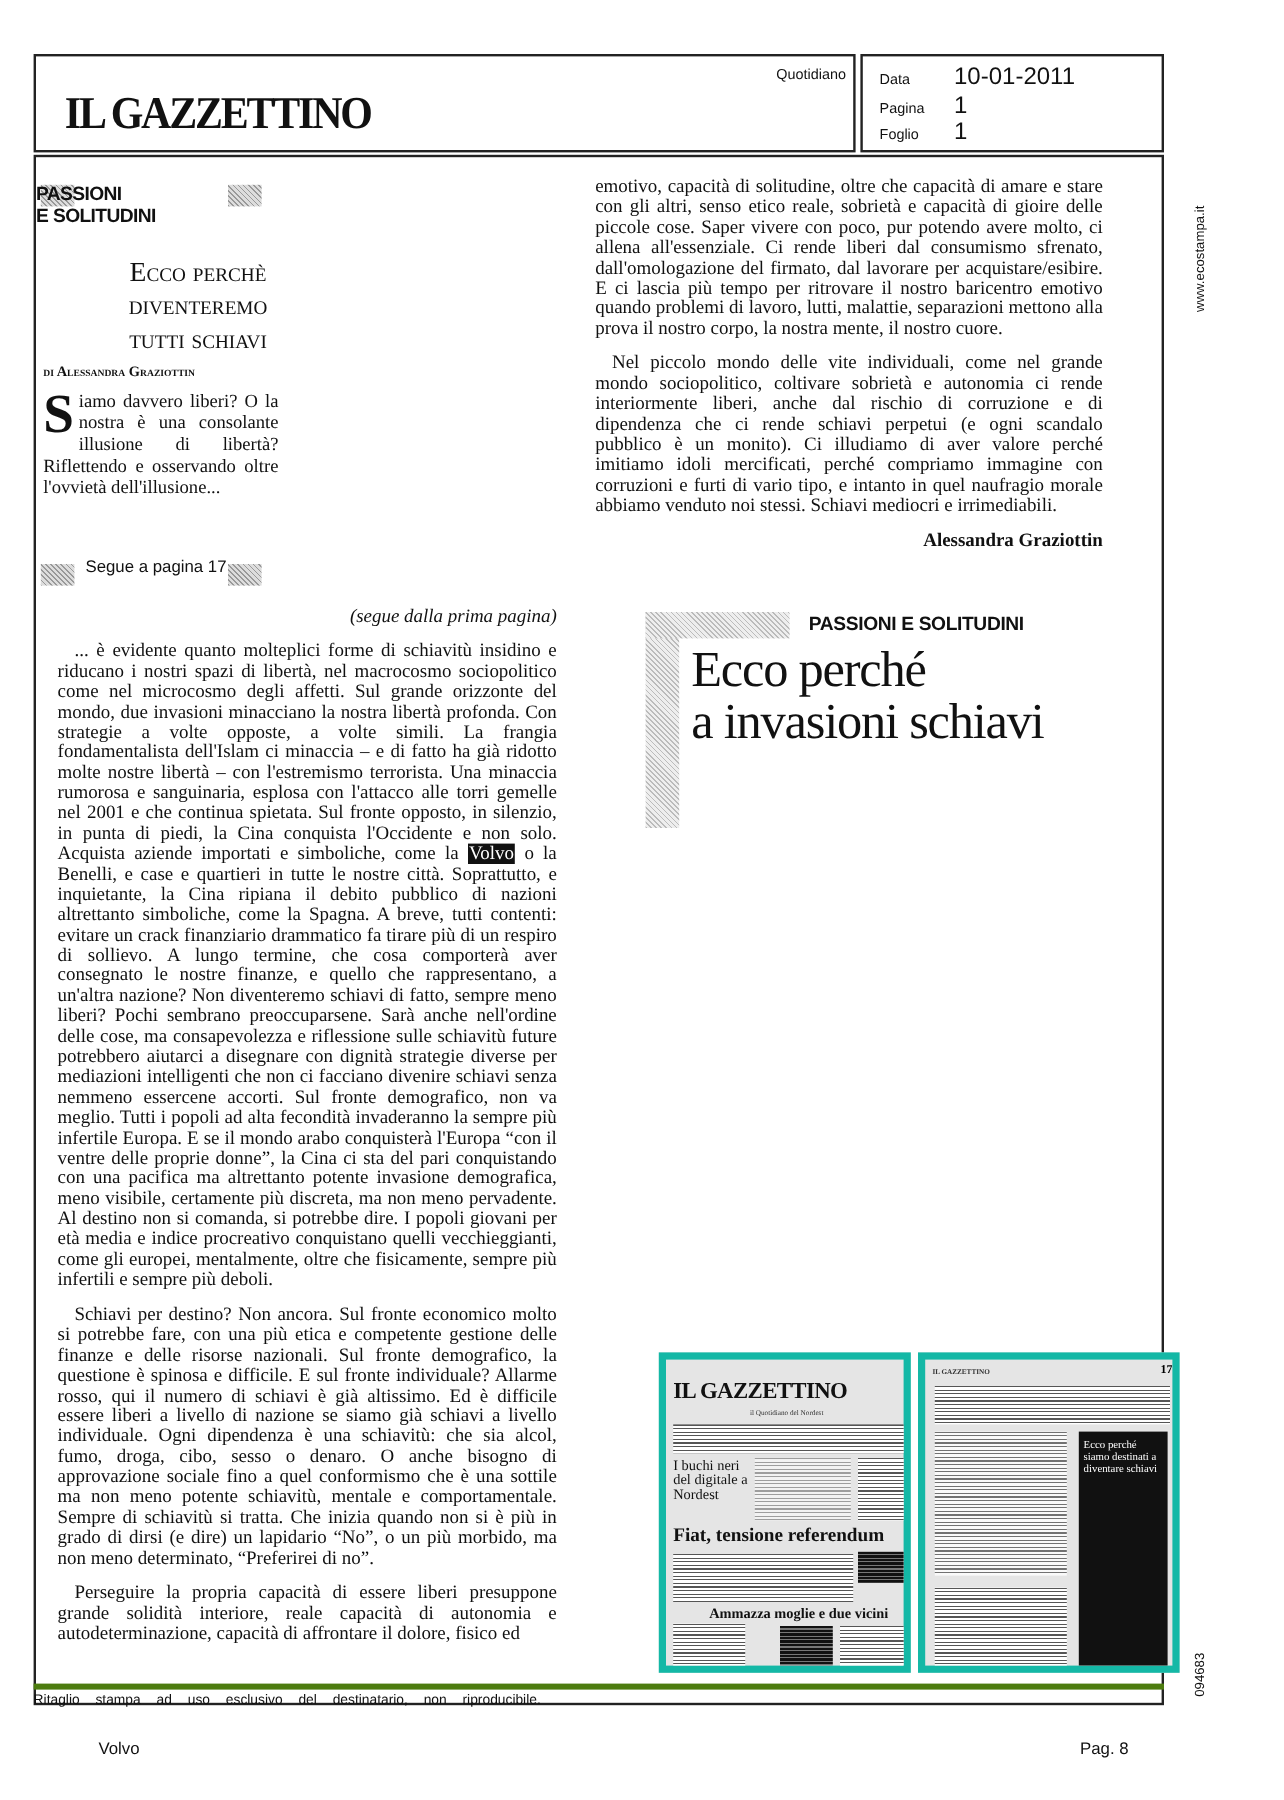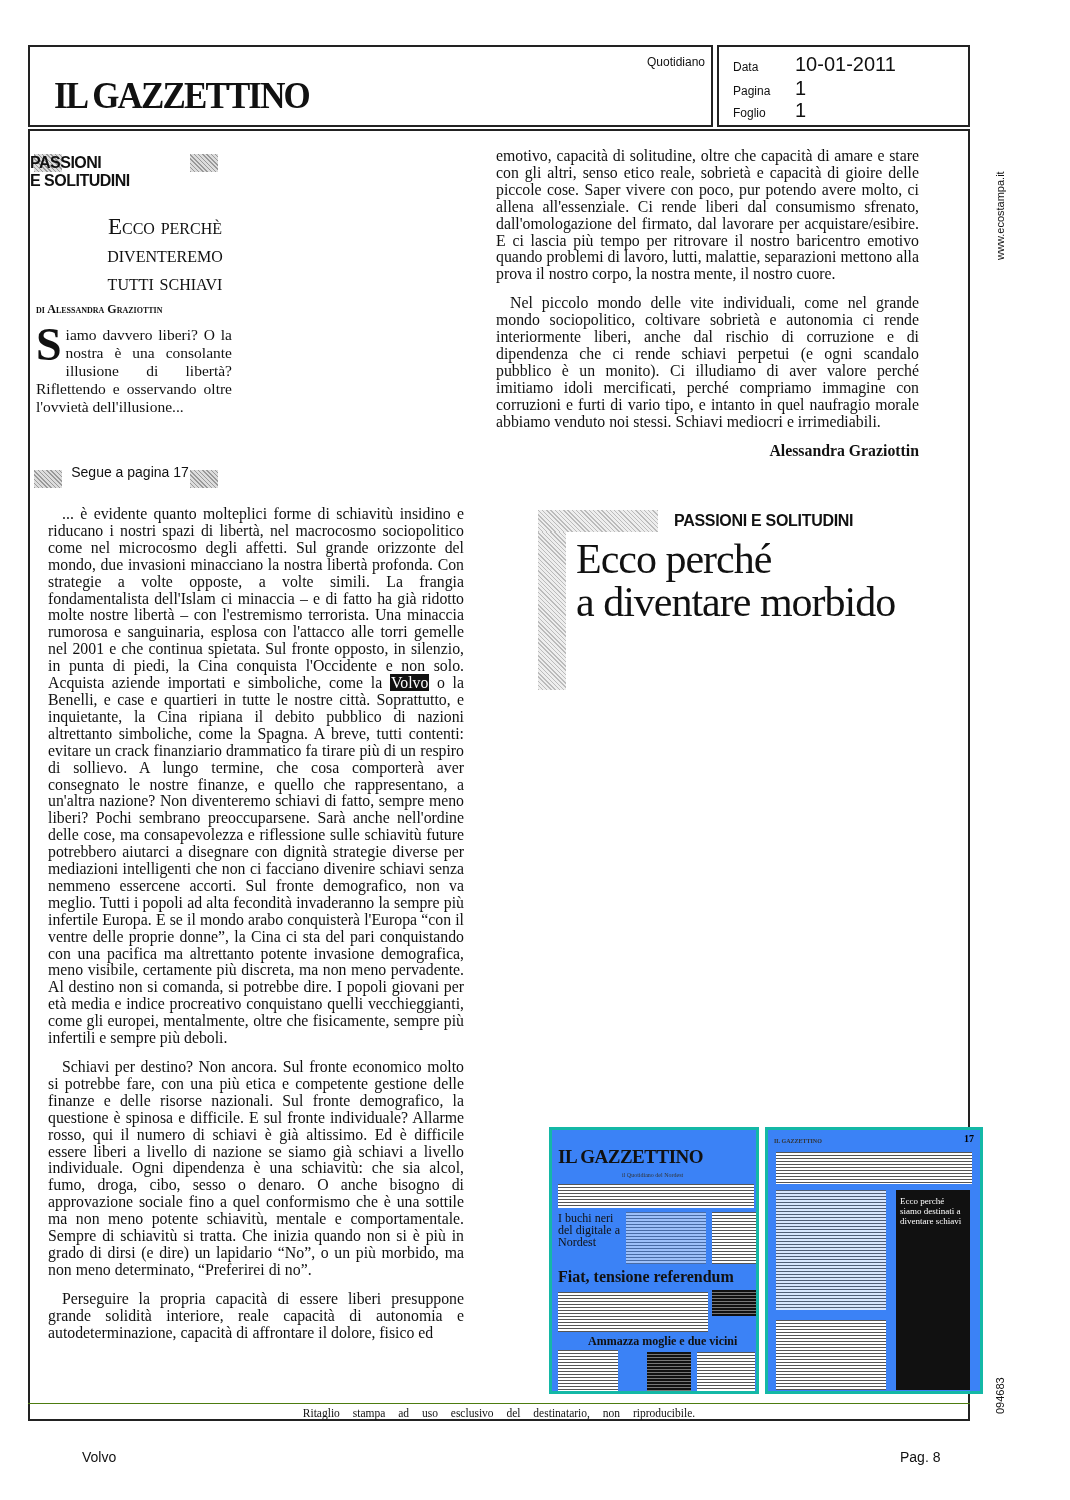--- a/index.html
+++ b/index.html
@@ -8,21 +8,21 @@
   
   .hdr-left { left: 28px; top: 45px; width: 685px; height: 82px; border: 2px solid #222; box-sizing: border-box; }
   .masthead { position: absolute; left: 24px; top: 26px; font-family: "Liberation Serif", serif; font-weight: bold; font-size: 38px; letter-spacing: -2px; transform: scaleX(0.92); transform-origin: left; }
   .quotidiano { position: absolute; right: 6px; top: 8px; font-family: "Liberation Sans", sans-serif; font-size: 12px; }
   .hdr-right { left: 717px; top: 45px; width: 253px; height: 82px; border: 2px solid #222; box-sizing: border-box; font-family: "Liberation Sans", sans-serif; }
   .meta-row { position: absolute; left: 14px; display: flex; align-items: baseline; }
   .meta-label { width: 62px; font-size: 12px; }
   .meta-val { font-size: 20px; }
   
   .frame { left: 28px; top: 129px; width: 942px; height: 1292px; border: 2px solid #222; box-sizing: border-box; }
-  .footer-band { left: 28px; top: 1403px; width: 942px; height: 18px; border-top: 1px solid #4d7c0f; box-sizing: border-box; font-family: Liberation Serif, serif; font-size: 11.5px; text-align: center; line-height: 18px; word-spacing: 10px; }
+  .footer-band { left: 28px; top: 1403px; width: 942px; height: 18px; border-top: 5px solid #4d7c0f; box-sizing: border-box; font-family: Liberation Sans, sans-serif; font-size: 11.5px; line-height: 18px; word-spacing: 10px; }
   
   .corner { position: absolute; width: 28px; height: 18px; background: repeating-linear-gradient(45deg,#999 0 1px,#ddd 1px 3px); }
   .kicker-l { position: absolute; left: 0; width: 210px; font-family: "Liberation Sans", sans-serif; font-weight: 900; font-size: 16px; line-height: 18px; letter-spacing: -0.5px; }
   .title-l { position: absolute; left: 0; width: 210px; text-align: center; font-family: "Liberation Serif", serif; font-size: 23px; line-height: 25px; font-variant: small-caps; margin-left: 30px; }
   .byline-l { position: absolute; left: 6px; width: 200px; font-size: 12px; font-weight: bold; font-variant: small-caps; white-space: nowrap; }
   .lead-l { position: absolute; left: 6px; width: 196px; font-size: 15.5px; line-height: 18px; text-align: justify; }
   .dropcap { float: left; font-size: 46px; line-height: 36px; font-weight: bold; margin-right: 4px; margin-top: 1px; }
   .segue { position: absolute; left: 0; width: 200px; text-align: center; font-family: "Liberation Sans", sans-serif; font-size: 14px; }
   
   .col { position: absolute; font-family: "Liberation Serif", serif; font-size: 15.8px; line-height: 16.9px; text-align: justify; }
@@ -30,21 +30,21 @@
   .col p.ind { text-indent: 14px; }
   .col p.seg { text-align: right; font-style: italic; }
   .col p.sig { text-align: right; font-weight: bold; margin-top: 4px; }
   .hl { background: #111; color: #fff; padding: 0 1px; }
   
   .shade { left: 538px; top: 510px; width: 28px; height: 180px; background: repeating-linear-gradient(45deg,#bbb 0 1px,#eee 1px 3px); }
   .shade2 { left: 538px; top: 510px; width: 120px; height: 22px; background: repeating-linear-gradient(45deg,#bbb 0 1px,#eee 1px 3px); }
   .kicker-r { left: 674px; top: 512px; font-family: "Liberation Sans", sans-serif; font-weight: 900; font-size: 16px; letter-spacing: -0.3px; }
   .title-r { left: 576px; top: 538px; font-family: "Liberation Serif", serif; font-size: 42px; line-height: 43px; letter-spacing: -1px; }
   
-  .thumb { position: absolute; border: 3px solid #14b8a6; background: #3b82f6; box-sizing: border-box; overflow: hidden; }
+  .thumb { position: absolute; border: 6px solid #14b8a6; background: #e5e5e5; box-sizing: border-box; overflow: hidden; }
   .t-mast { font-family: "Liberation Serif", serif; font-weight: bold; font-size: 19px; letter-spacing: -0.5px; position: absolute; }
   .t-small { position: absolute; font-size: 5px; line-height: 6px; color: #333; }
   .t-big { position: absolute; font-family: "Liberation Serif", serif; }
   .fake-lines { position: absolute; background: repeating-linear-gradient(to bottom,#555 0 1px,#fff 1px 3px); }
   .fake-dark { position: absolute; background: repeating-linear-gradient(to bottom,#111 0 2px,#777 2px 3px); }
   
   .vtext { position: absolute; font-family: "Liberation Sans", sans-serif; font-size: 11px; transform: rotate(-90deg); transform-origin: left top; white-space: nowrap; }
   .bottom { position: absolute; top: 1449px; font-family: "Liberation Sans", sans-serif; font-size: 14px; }
 </style>
 </head>
@@ -88,31 +88,32 @@
   <div class="segue" style="top:332px;">Segue a pagina 17</div>
 </div>
 
 <div class="col" style="left:484px;top:136px;width:447px;">
   <p>emotivo, capacità di solitudine, oltre che capacità di amare e stare con gli altri, senso etico reale, sobrietà e capacità di gioire delle piccole cose. Saper vivere con poco, pur potendo avere molto, ci allena all'essenziale. Ci rende liberi dal consumismo sfrenato, dall'omologazione del firmato, dal lavorare per acquistare/esibire. E ci lascia più tempo per ritrovare il nostro baricentro emotivo quando problemi di lavoro, lutti, malattie, separazioni mettono alla prova il nostro corpo, la nostra mente, il nostro cuore.</p>
   <p class="ind">Nel piccolo mondo delle vite individuali, come nel grande mondo sociopolitico, coltivare sobrietà e autonomia ci rende interiormente liberi, anche dal rischio di corruzione e di dipendenza che ci rende schiavi perpetui (e ogni scandalo pubblico è un monito). Ci illudiamo di aver valore perché imitiamo idoli mercificati, perché compriamo immagine con corruzioni e furti di vario tipo, e intanto in quel naufragio morale abbiamo venduto noi stessi. Schiavi mediocri e irrimediabili.</p>
   <p class="sig">Alessandra Graziottin</p>
 </div>
 
 <div class="col" style="left:36px;top:494px;width:440px;">
+  <p class="seg">(segue dalla prima pagina)</p>
   <p class="ind"><span>... è evidente quanto molteplici forme di schiavitù insidino e riducano i nostri spazi di libertà, nel macrocosmo sociopolitico come nel microcosmo degli affetti. Sul grande orizzonte del mondo, due invasioni minacciano la nostra libertà profonda. Con strategie a volte opposte, a volte simili. La frangia fondamentalista dell'Islam ci minaccia – e di fatto ha già ridotto molte nostre libertà – con l'estremismo terrorista. Una minaccia rumorosa e sanguinaria, esplosa con l'attacco alle torri gemelle nel 2001 e che continua spietata. Sul fronte opposto, in silenzio, in punta di piedi, la Cina conquista l'Occidente e non solo. Acquista aziende importati e simboliche, come la </span><span class="hl">Volvo</span><span> o la Benelli, e case e quartieri in tutte le nostre città. Soprattutto, e inquietante, la Cina ripiana il debito pubblico di nazioni altrettanto simboliche, come la Spagna. A breve, tutti contenti: evitare un crack finanziario drammatico fa tirare più di un respiro di sollievo. A lungo termine, che cosa comporterà aver consegnato le nostre finanze, e quello che rappresentano, a un'altra nazione? Non diventeremo schiavi di fatto, sempre meno liberi? Pochi sembrano preoccuparsene. Sarà anche nell'ordine delle cose, ma consapevolezza e riflessione sulle schiavitù future potrebbero aiutarci a disegnare con dignità strategie diverse per mediazioni intelligenti che non ci facciano divenire schiavi senza nemmeno essercene accorti. Sul fronte demografico, non va meglio. Tutti i popoli ad alta fecondità invaderanno la sempre più infertile Europa. E se il mondo arabo conquisterà l'Europa “con il ventre delle proprie donne”, la Cina ci sta del pari conquistando con una pacifica ma altrettanto potente invasione demografica, meno visibile, certamente più discreta, ma non meno pervadente. Al destino non si comanda, si potrebbe dire. I popoli giovani per età media e indice procreativo conquistano quelli vecchieggianti, come gli europei, mentalmente, oltre che fisicamente, sempre più infertili e sempre più deboli.</span></p>
   <p class="ind">Schiavi per destino? Non ancora. Sul fronte economico molto si potrebbe fare, con una più etica e competente gestione delle finanze e delle risorse nazionali. Sul fronte demografico, la questione è spinosa e difficile. E sul fronte individuale? Allarme rosso, qui il numero di schiavi è già altissimo. Ed è difficile essere liberi a livello di nazione se siamo già schiavi a livello individuale. Ogni dipendenza è una schiavitù: che sia alcol, fumo, droga, cibo, sesso o denaro. O anche bisogno di approvazione sociale fino a quel conformismo che è una sottile ma non meno potente schiavitù, mentale e comportamentale. Sempre di schiavitù si tratta. Che inizia quando non si è più in grado di dirsi (e dire) un lapidario “No”, o un più morbido, ma non meno determinato, “Preferirei di no”.</p>
   <p class="ind">Perseguire la propria capacità di essere liberi presuppone grande solidità interiore, reale capacità di autonomia e autodeterminazione, capacità di affrontare il dolore, fisico ed</p>
 </div>
 
 <div class="abs shade"></div>
 <div class="abs shade2"></div>
 <div class="abs kicker-r">PASSIONI E SOLITUDINI</div>
 <div class="abs title-r">
   <div>Ecco perché</div>
-  <div>a diventare morbido</div>
+  <div>a invasioni schiavi</div>
 </div>
 
 <div class="thumb" style="left:549px;top:1127px;width:210px;height:267px;">
   <div class="t-mast" style="left:6px;top:16px;">IL GAZZETTINO</div>
   <div class="t-small" style="left:70px;top:42px;font-size:6px;">il Quotidiano del Nordest</div>
   <div class="fake-lines" style="left:6px;top:54px;width:196px;height:24px;"></div>
   <div class="t-big" style="left:6px;top:82px;width:64px;font-size:12px;line-height:12px;">I buchi neri del digitale a Nordest</div>
   <div class="fake-lines" style="left:74px;top:82px;width:80px;height:52px;opacity:0.5;"></div>
   <div class="fake-lines" style="left:160px;top:82px;width:44px;height:52px;"></div>
   <div class="t-big" style="left:6px;top:138px;font-size:16px;font-weight:bold;white-space:nowrap;">Fiat, tensione referendum</div>

